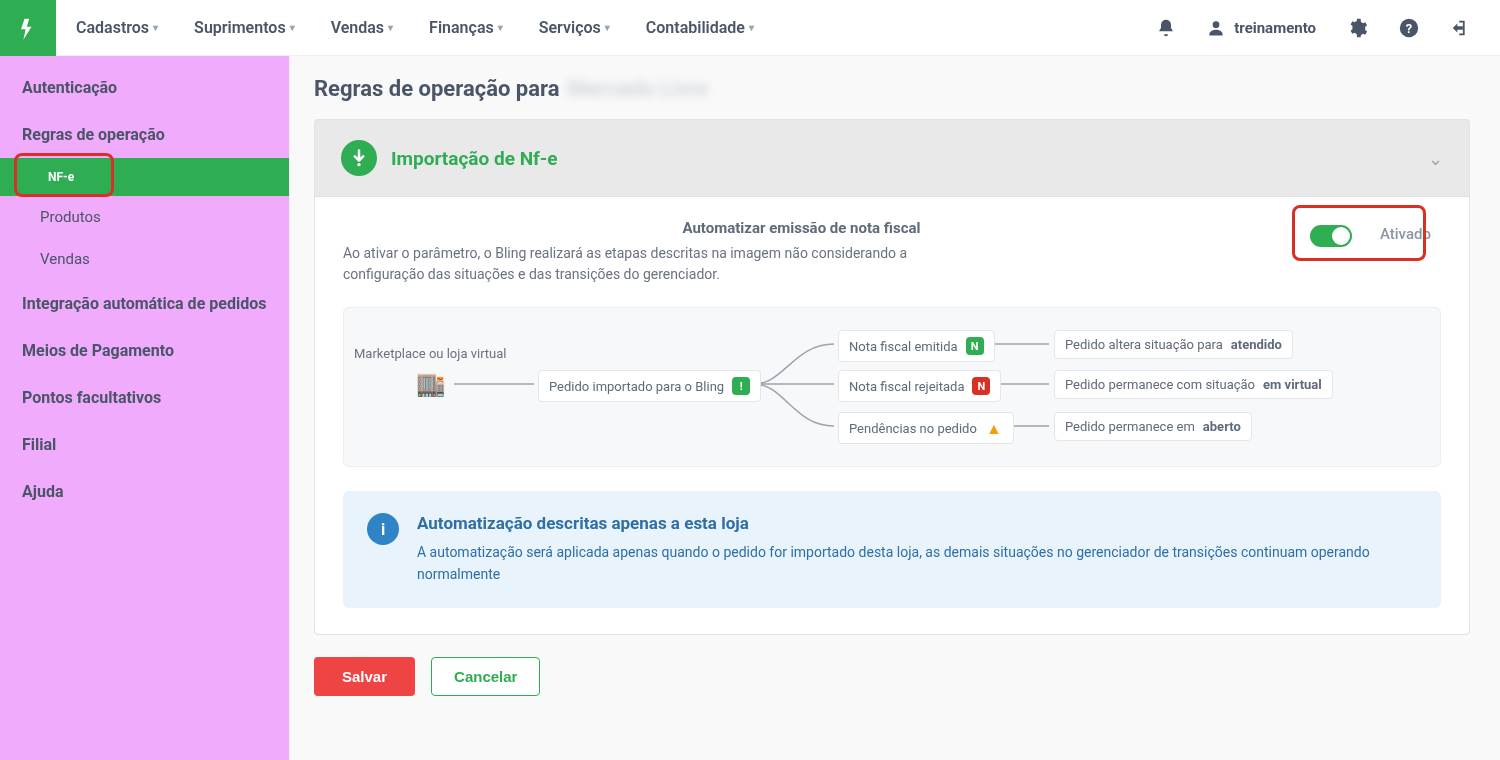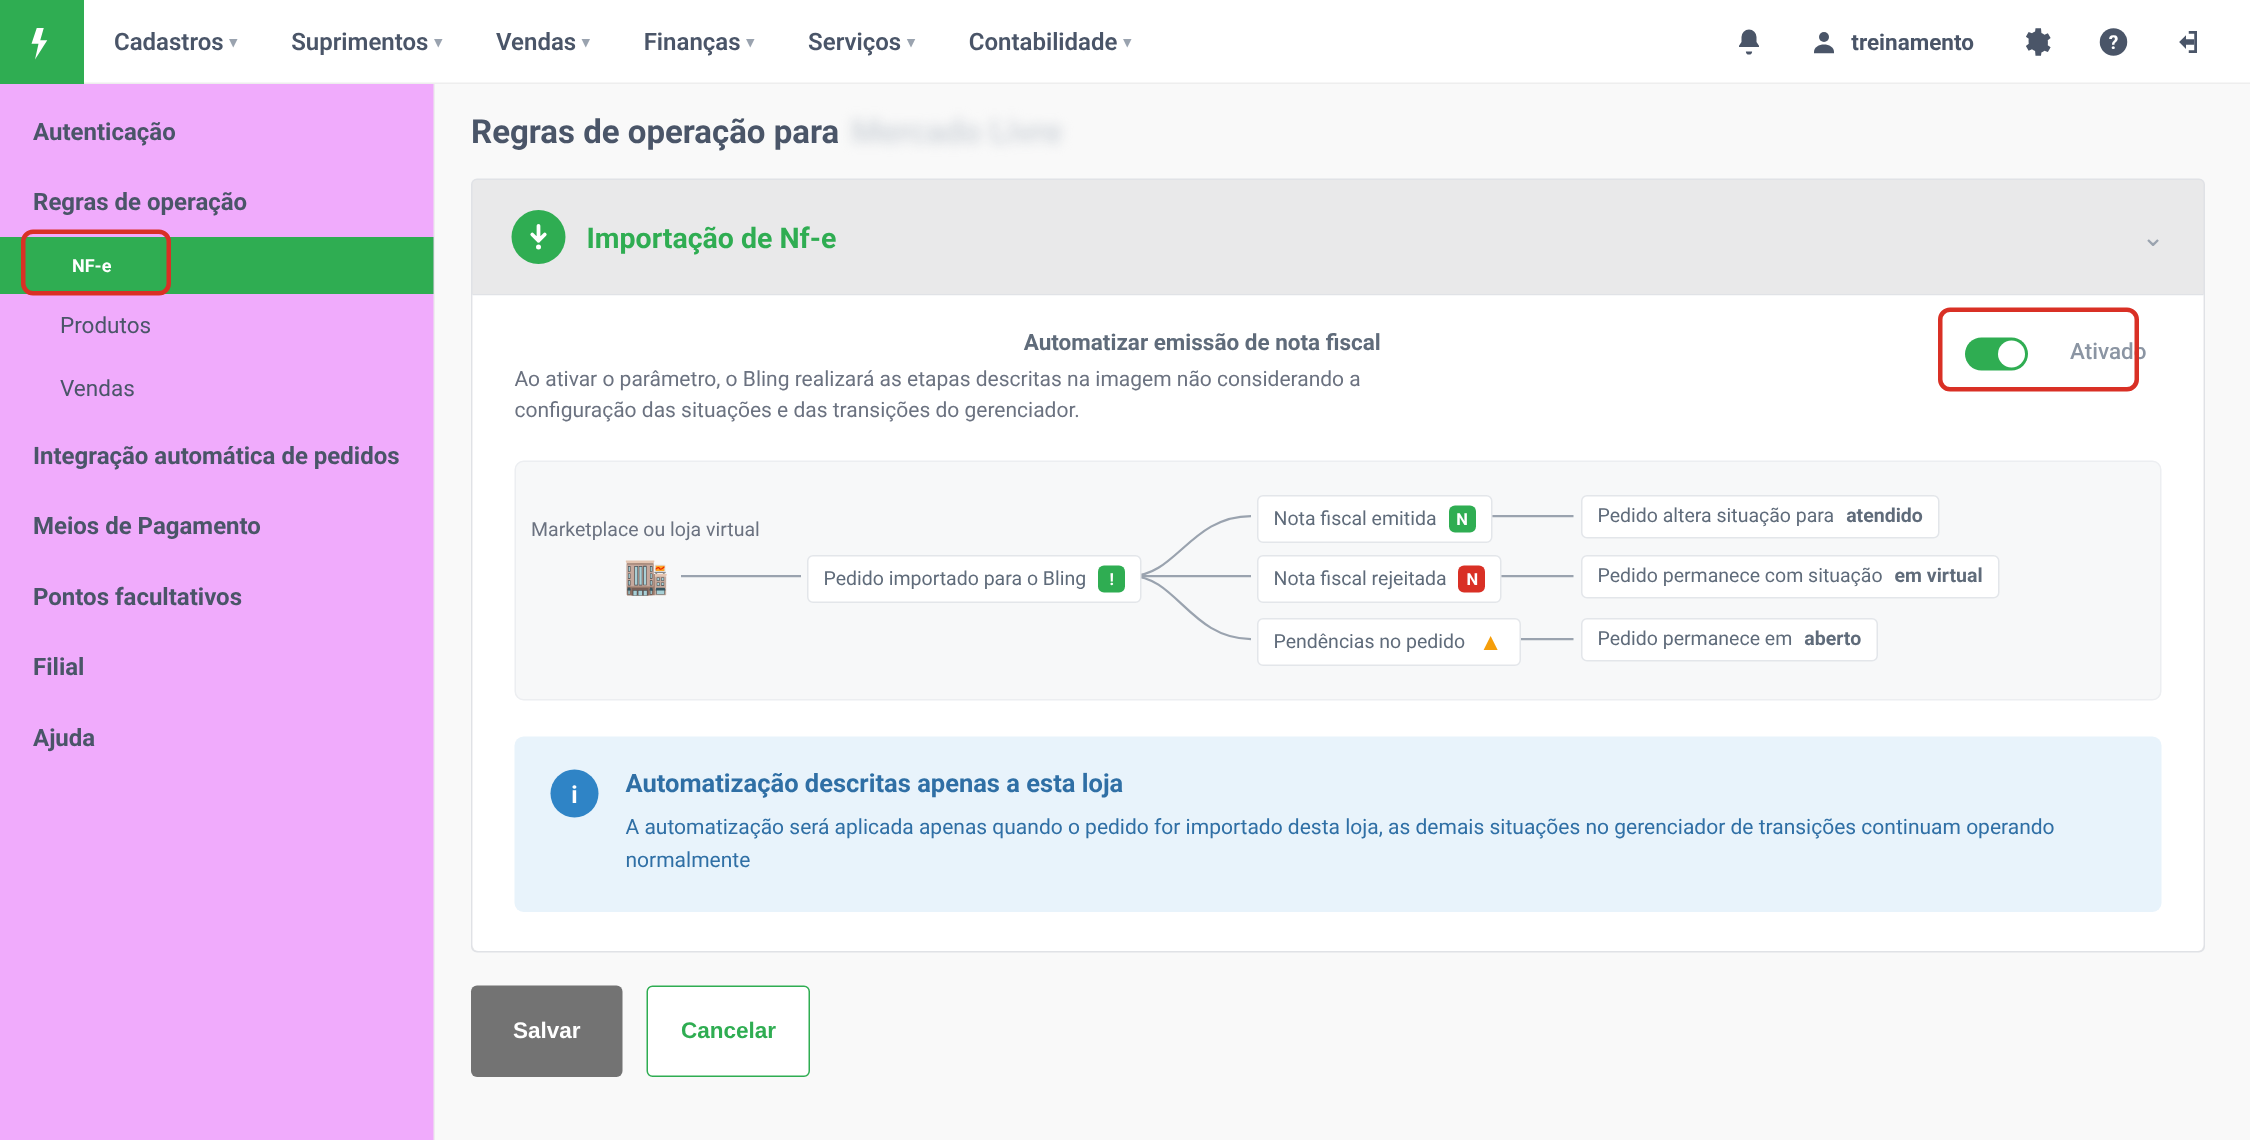--- a/index.html
+++ b/index.html
@@ -53,21 +53,21 @@
   .badge-y { color: #f59e0b; background: none; font-size: 16px; }
   .store-ico { position: absolute; font-size: 24px; }
   svg.connector { position: absolute; left: 0; top: 0; width: 100%; height: 100%; pointer-events: none; }
 
   .info-box { display: flex; gap: 18px; background: #e8f3fb; border-radius: 6px; padding: 22px 24px; margin-top: 24px; }
   .info-icon { width: 32px; height: 32px; border-radius: 50%; background: #2f84c6; color: #fff; display: flex; align-items: center; justify-content: center; font-weight: 700; flex: none; }
   .info-title { color: #2f6fa5; font-weight: 700; font-size: 17px; margin-bottom: 8px; }
   .info-text  { color: #2f6fa5; font-size: 14px; line-height: 1.6; }
 
   .footer { display: flex; gap: 16px; margin-top: 22px; }
-  .btn-primary { background: #737373; color: #fff; border: none; border-radius: 4px; padding: 22px 28px; font-size: 15px; font-weight: 700; cursor: pointer; }
+  .btn-primary { background: #ef4444; color: #fff; border: none; border-radius: 4px; padding: 0 28px; font-size: 15px; font-weight: 700; cursor: pointer; }
   .btn-secondary{ background: #fff; color: #2fad52; border: 1px solid #2fad52; border-radius: 4px; padding: 10px 22px; font-size: 15px; font-weight: 600; cursor: pointer; }
 </style>
 </head>
 <body>
 
 <div class="topbar">
   <div class="logo">
     <svg viewBox="0 0 24 24">
         <path d="M9 4 L13 4 L11 11 L15 11 L8 22 L10 13 L6 13 Z" fill="#fff"></path>
       </svg>

